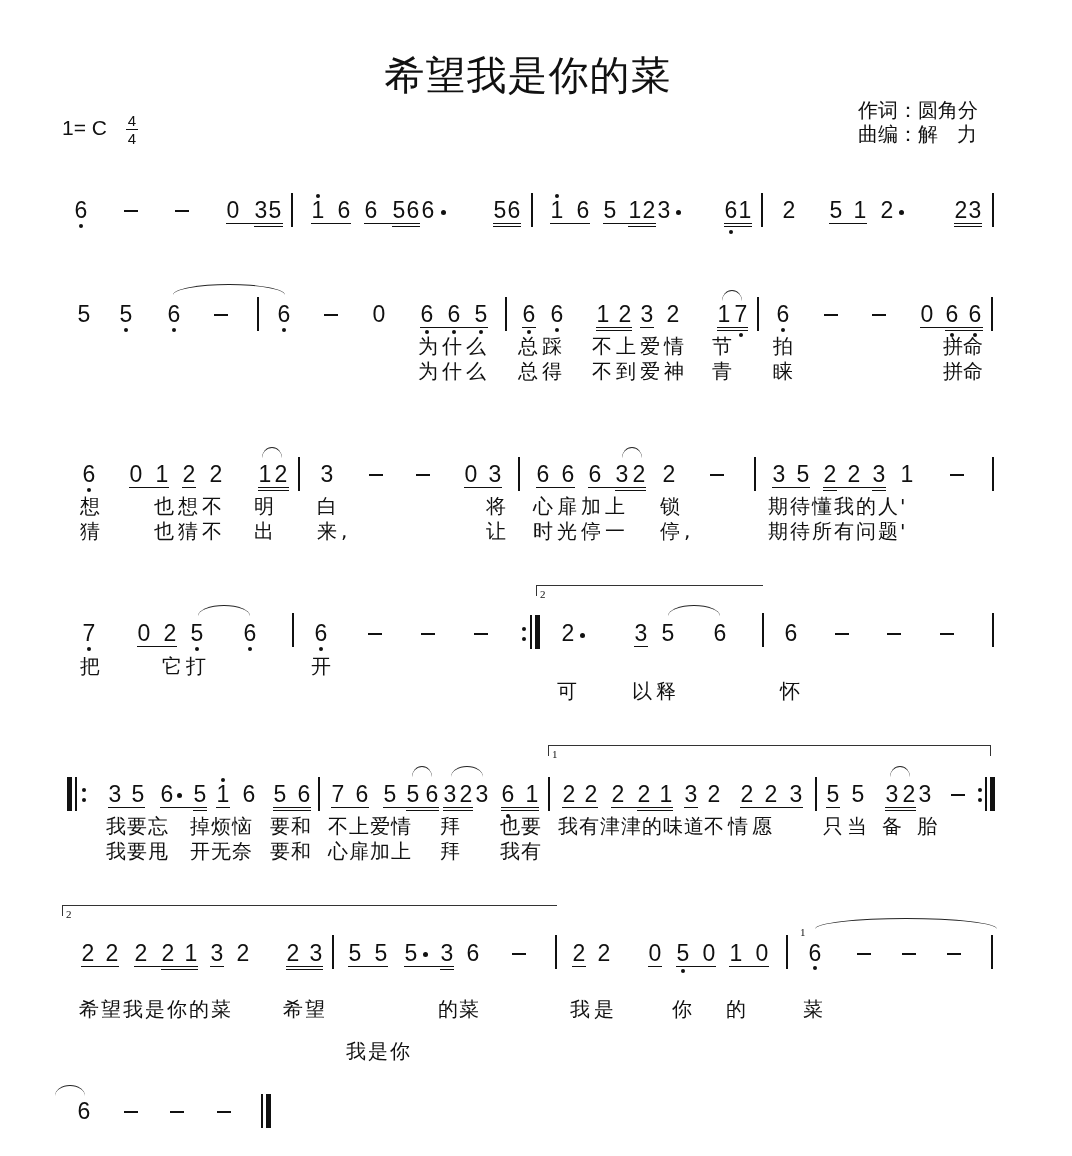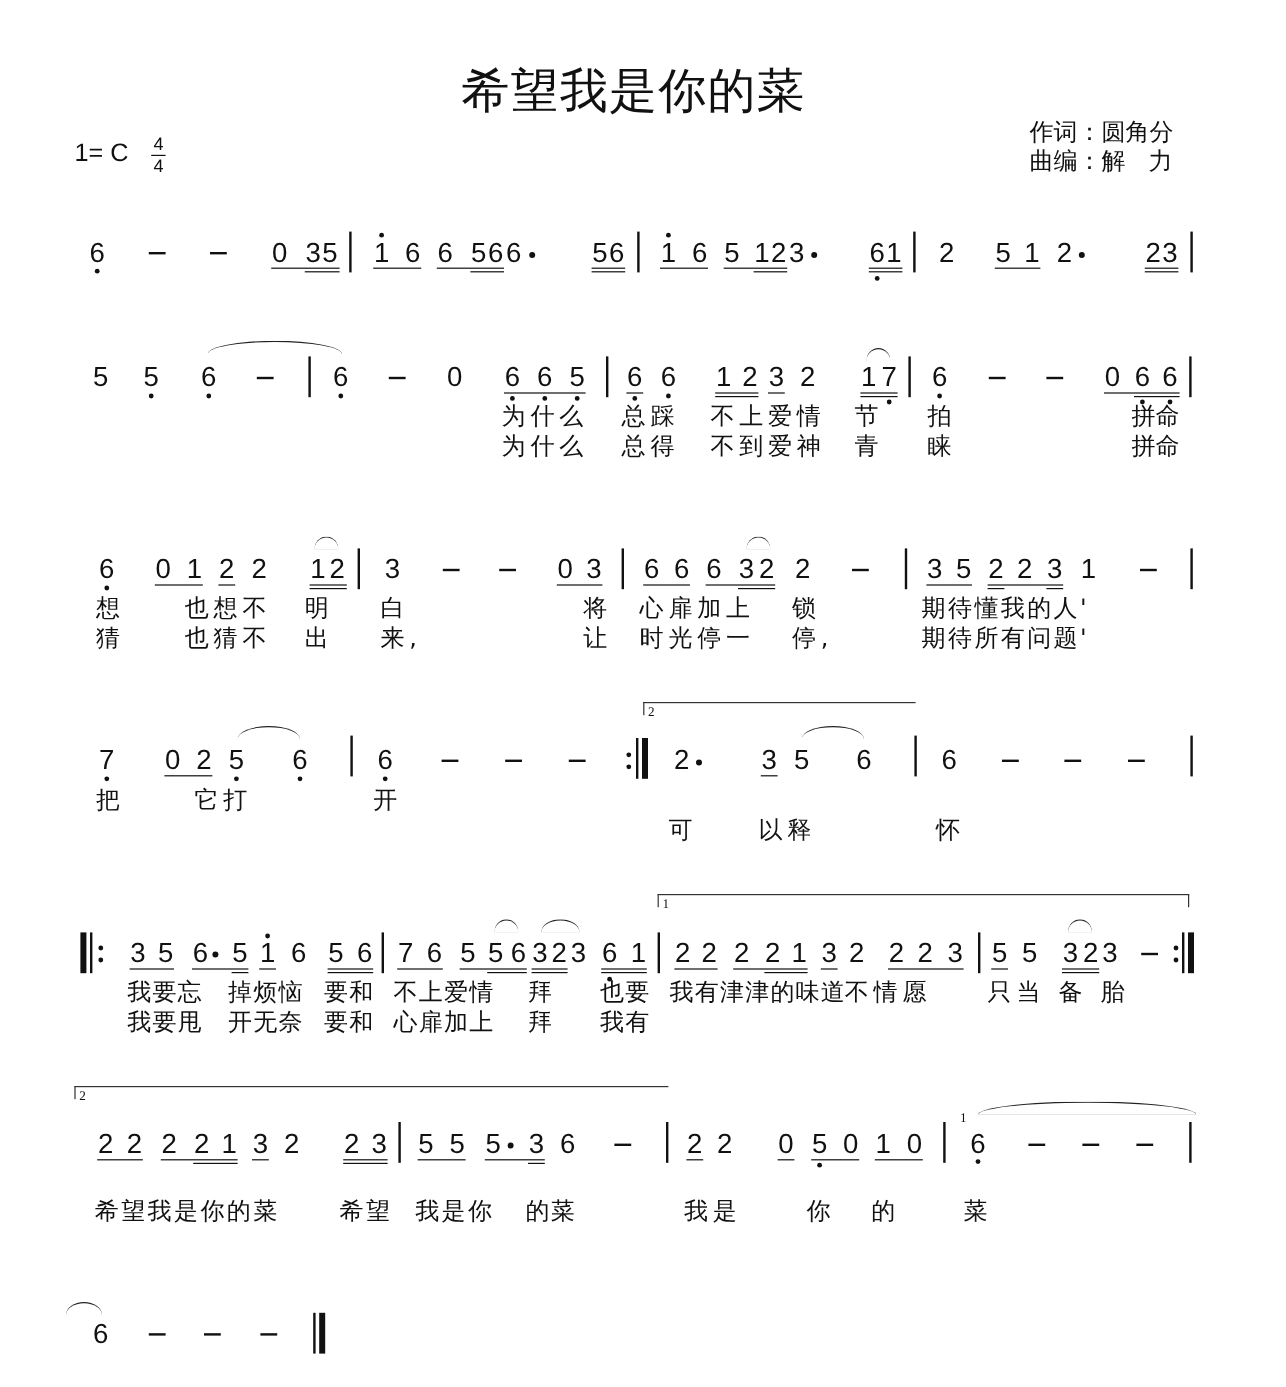--- a/index.html
+++ b/index.html
@@ -439,21 +439,21 @@
   <div class="slur" style="left:815px;top:918px;width:182px"></div>
   <span class="n" style="left:808px;top:942px">6</span>
     <span class="dot-below" style="left:813px;top:966px"></span>
   <span class="dash" style="left:857px;top:953px"></span>
   <span class="dash" style="left:902px;top:953px"></span>
   <span class="dash" style="left:947px;top:953px"></span>
   <div class="bar" style="left:991px;top:935px"></div>
 
   <div class="lyr" style="left:79px;top:998px;letter-spacing:2px"><span>希望我是你的菜</span></div>
   <div class="lyr" style="left:283px;top:998px;letter-spacing:2px"><span>希望</span></div>
-  <div class="lyr" style="left:346px;top:998px;letter-spacing:2px"><span>我是你</span></div>
+  <div class="lyr" style="left:346px;top:1040px;letter-spacing:2px"><span>我是你</span></div>
   <div class="lyr" style="left:438px;top:998px;letter-spacing:1px"><span>的菜</span></div>
   <div class="lyr" style="left:570px;top:998px"><span>我是</span></div>
   <div class="lyr" style="left:672px;top:998px"><span>你</span></div>
   <div class="lyr" style="left:726px;top:998px"><span>的</span></div>
   <div class="lyr" style="left:803px;top:998px"><span>菜</span></div>
 </div>
 
 <div>
   <div class="slur" style="left:55px;top:1085px;width:30px"></div>
   <span class="n" style="left:77px;top:1100px">6</span>

